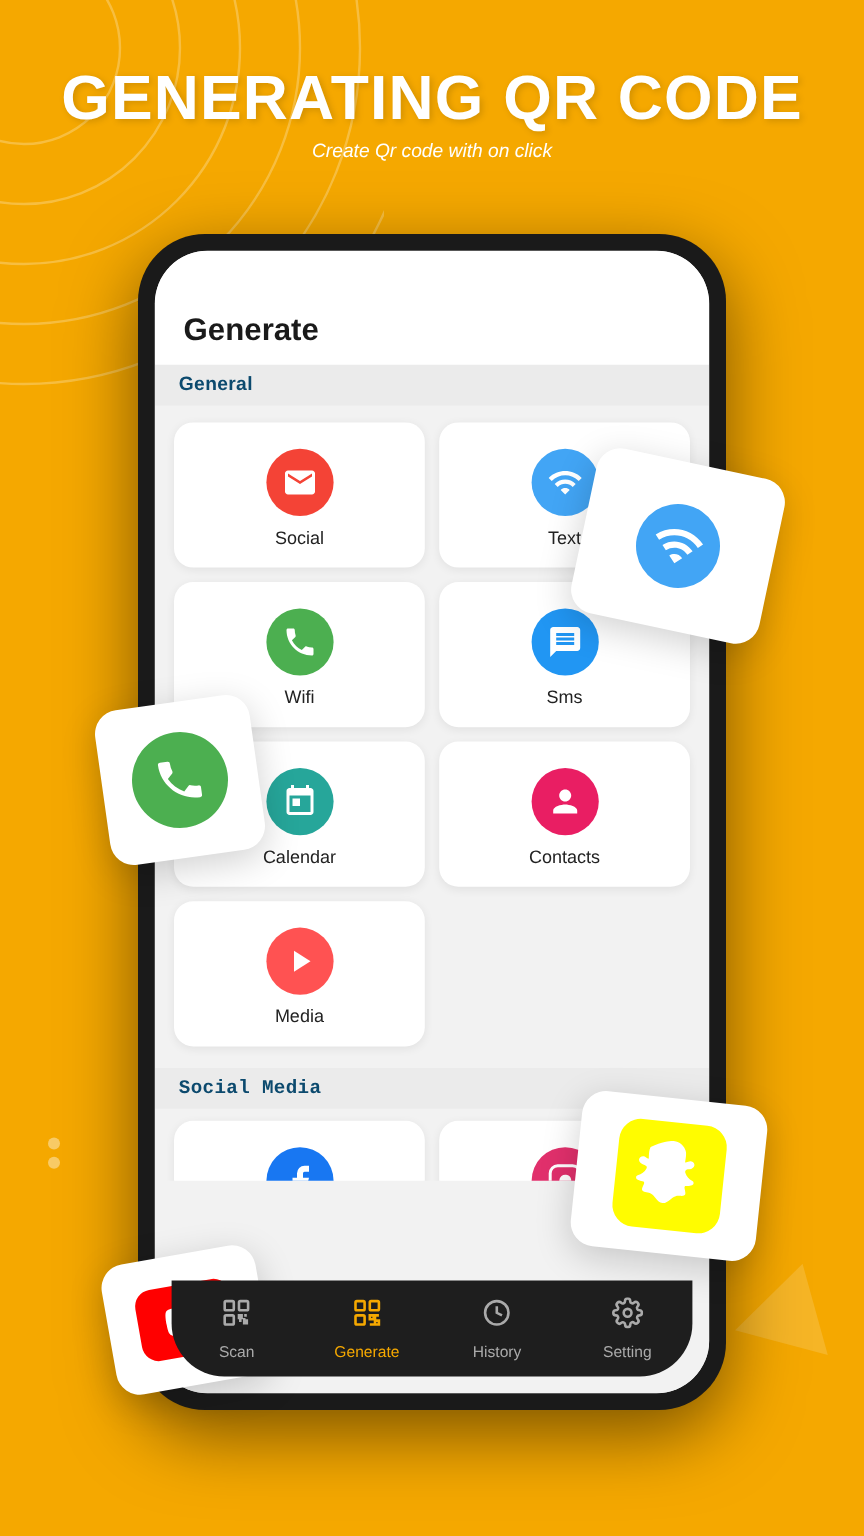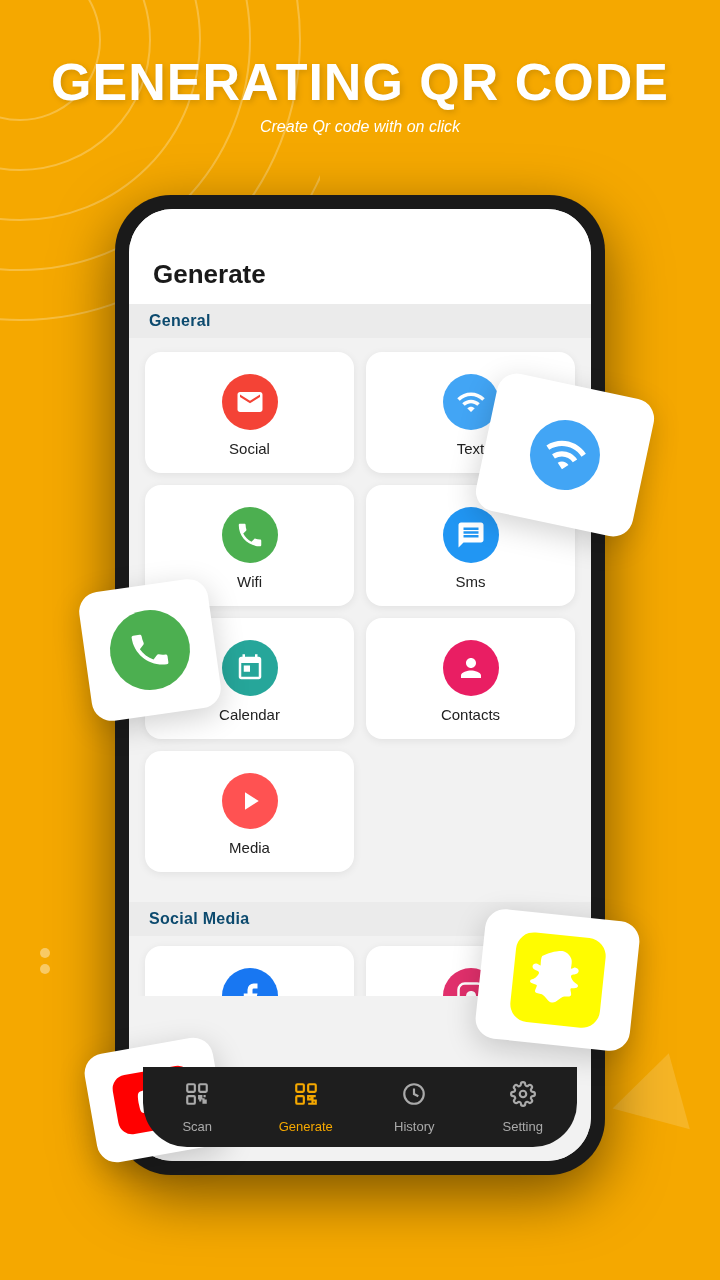--- a/index.html
+++ b/index.html
@@ -430,21 +430,21 @@
             <div class="grid-item-icon icon-media">
               <svg width="30" height="30" viewBox="0 0 24 24" fill="white">
                   <path d="M8 5v14l11-7z"></path>
                 </svg>
             </div>
             <span class="grid-item-label">Media</span>
           </div>
 
         </div>
 
-        <div class="section-label" style="margin-top:16px;">Social Media</div>
+        <div class="section-label" style="margin-top:4px;font-family:Liberation Mono, monospace;">Social Media</div>
 
         <div class="partial-bottom">
           <div class="grid" style="padding-top:10px;">
             <div class="grid-item">
               <div class="grid-item-icon icon-facebook">
                 <svg width="30" height="30" viewBox="0 0 24 24" fill="white">
                     <path d="M18 2h-3a5 5 0 0 0-5 5v3H7v4h3v8h4v-8h3l1-4h-4V7a1 1 0 0 1 1-1h3z"></path>
                   </svg>
               </div>
 

